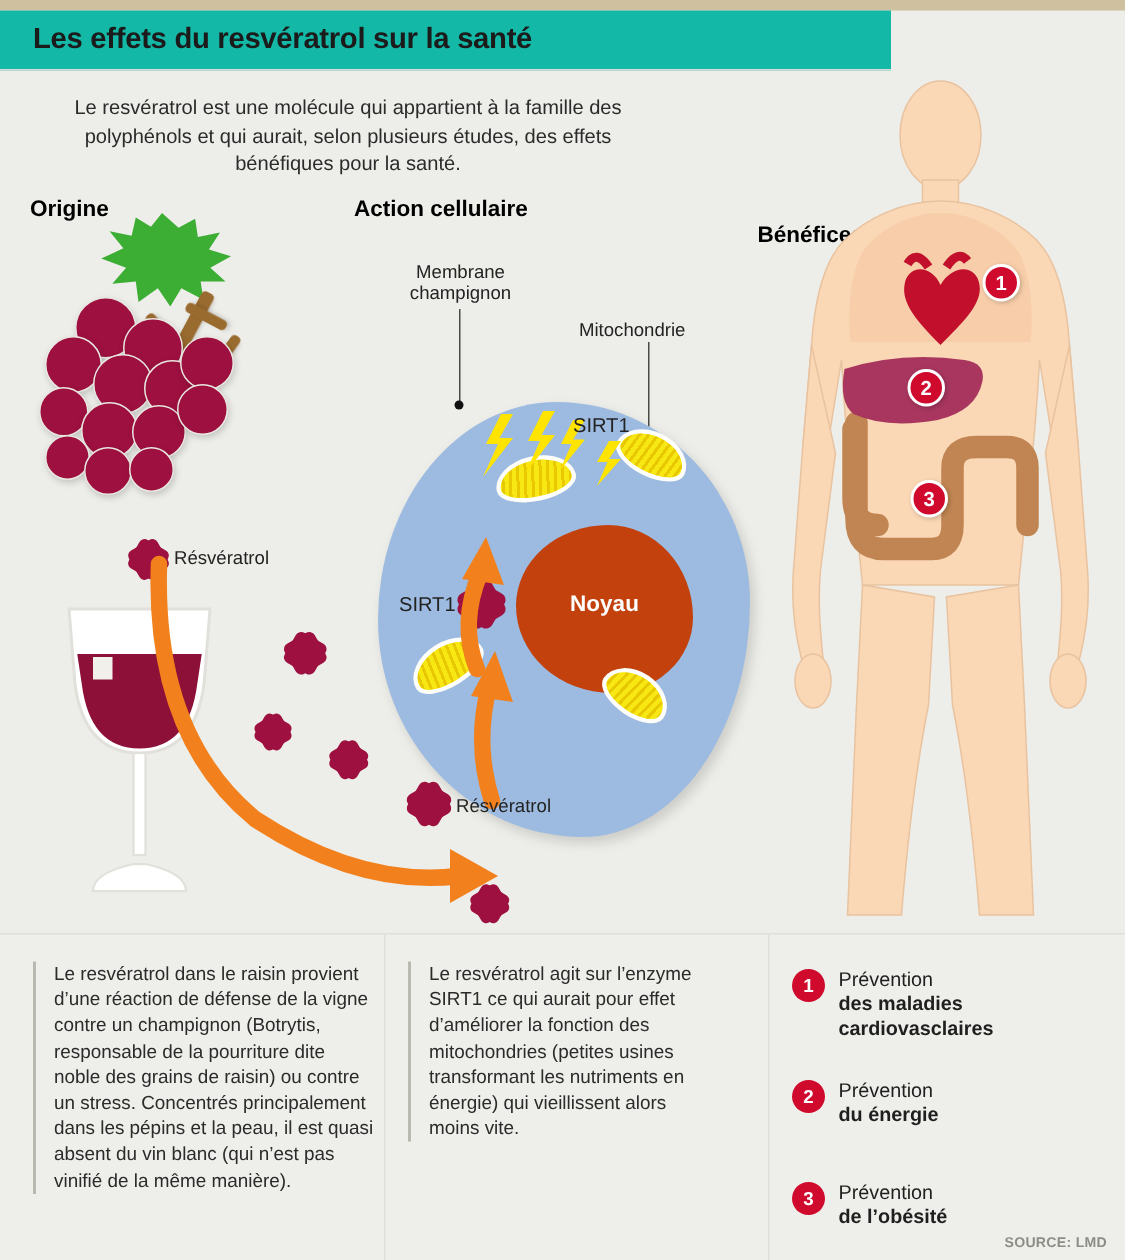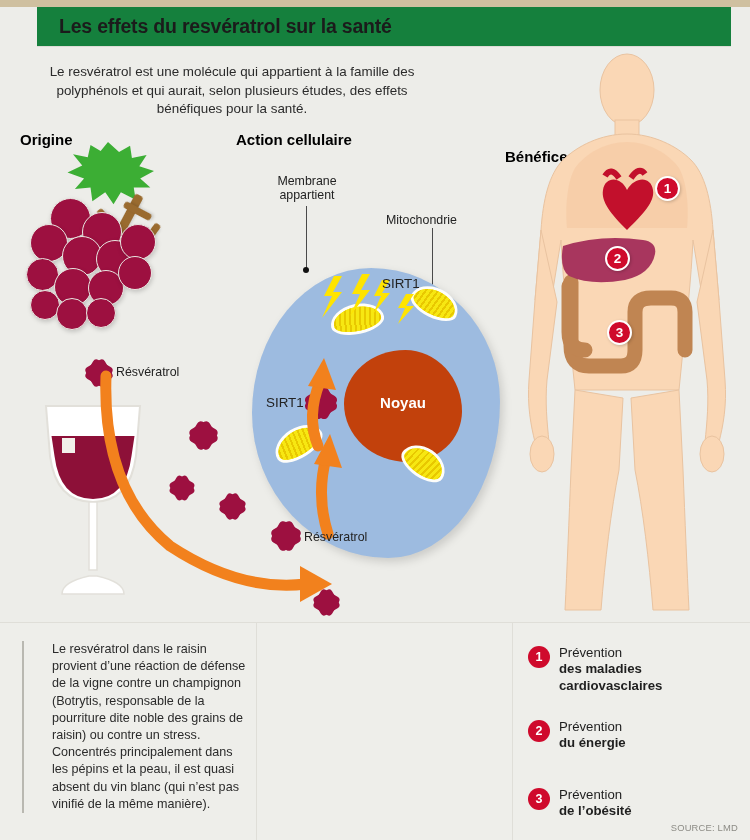--- a/index.html
+++ b/index.html
@@ -26,25 +26,24 @@
     left: 0; top: 0;
     width: 750px;
     height: 7px;
     background: #cfc0a0;
   }
 
   
   .header {
     position: absolute;
     left: 0; top: 7px;
-    width: 694px;
+    width: 594px;
     height: 40px;
-    background: #15803d;
+    background: #14b8a6;
     border-bottom: 1px solid #dddcd6;
-    margin-left: 37px;
   }
   .header-title {
     position: absolute;
     left: 22px; top: 8px;
     font-size: 19.5px;
     font-weight: bold;
     color: #1b1b1b;
     letter-spacing: -0.2px;
   }
 
@@ -208,21 +207,21 @@
     background: #eeeeea;
     border-top: 1px solid #dfded8;
   }
   .fcol {
     position: absolute;
     top: 18px;
     font-size: 12.6px;
     line-height: 17.2px;
     color: #2b2b2b;
   }
-  #fcol1 { left: 22px; width: 228px; padding-left: 28px; border-left: 2px solid #b9b8b1; }
+  #fcol1 { left: 22px; width: 228px; padding-left: 12px; border-left: 2px solid #b9b8b1; }
   #fcol2 { left: 272px; width: 200px; padding-left: 12px; border-left: 2px solid #b9b8b1; }
   .vsep {
     position: absolute;
     top: 0; width: 1px; height: 218px;
     background: #dfded8;
   }
   #vsep1 { left: 256px; }
   #vsep2 { left: 512px; }
 
   .benefit {
@@ -246,21 +245,21 @@
     font-size: 13.2px;
     line-height: 16.4px;
     color: #1f1f1f;
   }
   .benefit .bstrong { font-weight: bold; }
 
   .source {
     position: absolute;
     right: 12px; bottom: 7px;
     font-size: 9.4px;
-    font-weight: normal;
+    font-weight: bold;
     color: #8d8c86;
     letter-spacing: 0.2px;
   }
 </style>
 </head>
 <body>
 
 <div class="page">
 
   <div class="top-bar"></div>
@@ -317,21 +316,21 @@
   <div class="molecule" style="left:172px; top:478px; width:20px; height:20px;"></div>
   <div class="molecule" style="left:222px; top:496px; width:21px; height:21px;"></div>
   <div class="molecule" style="left:316px; top:592px; width:21px; height:21px;"></div>
 
   <svg style="position:absolute; left:60px; top:370px;" width="290" height="250" viewBox="0 0 290 250">
     <path d="M46 6 Q42 120 110 176 Q180 222 246 214" stroke="#f2811d" stroke-width="11" fill="none" stroke-linecap="round"></path>
     <path d="M240 196 L272 214 L240 232 Z" fill="#f2811d"></path>
   </svg>
 
   <div class="lbl center" style="left:268px; top:174px; width:78px;">Membrane
-appartient</div>
+champignon</div>
   <div class="leader" style="left:306px; top:206px; height:62px;"></div>
   <div class="leader-dot" style="left:303px; top:267px;"></div>
 
   <div class="lbl" style="left:386px; top:213px;">Mitochondrie</div>
   <div class="leader" style="left:432px; top:228px; height:62px;"></div>
   <div class="leader-dot" style="left:429px; top:288px;"></div>
 
   <div class="cell">
     <div class="nucleus">
       <div class="nucleus-label">Noyau</div>
@@ -423,20 +422,21 @@
     <div class="badge" style="left:150px; top:126px;">1</div>
     <div class="badge" style="left:100px; top:196px;">2</div>
     <div class="badge" style="left:102px; top:270px;">3</div>
   </div>
 
   <div class="footer">
     <div class="vsep" id="vsep1"></div>
     <div class="vsep" id="vsep2"></div>
 
     <div class="fcol" id="fcol1">Le resvératrol dans le raisin provient d’une réaction de défense de la vigne contre un champignon (Botrytis, responsable de la pourriture dite noble des grains de raisin) ou contre un stress. Concentrés principalement dans les pépins et la peau, il est quasi absent du vin blanc (qui n’est pas vinifié de la même manière).</div>
+    <div class="fcol" id="fcol2">Le resvératrol agit sur l’enzyme SIRT1 ce qui aurait pour effet d’améliorer la fonction des mitochondries (petites usines transformant les nutriments en énergie) qui vieillissent alors moins vite.</div>
 
     <div class="benefit" style="top:22px;">
       <div class="bnum">1</div>
       <div class="btxt">
         <span>Prévention</span><br>
         <span class="bstrong">des maladies</span><br>
         <span class="bstrong">cardiovasclaires</span>
       </div>
     </div>
 

